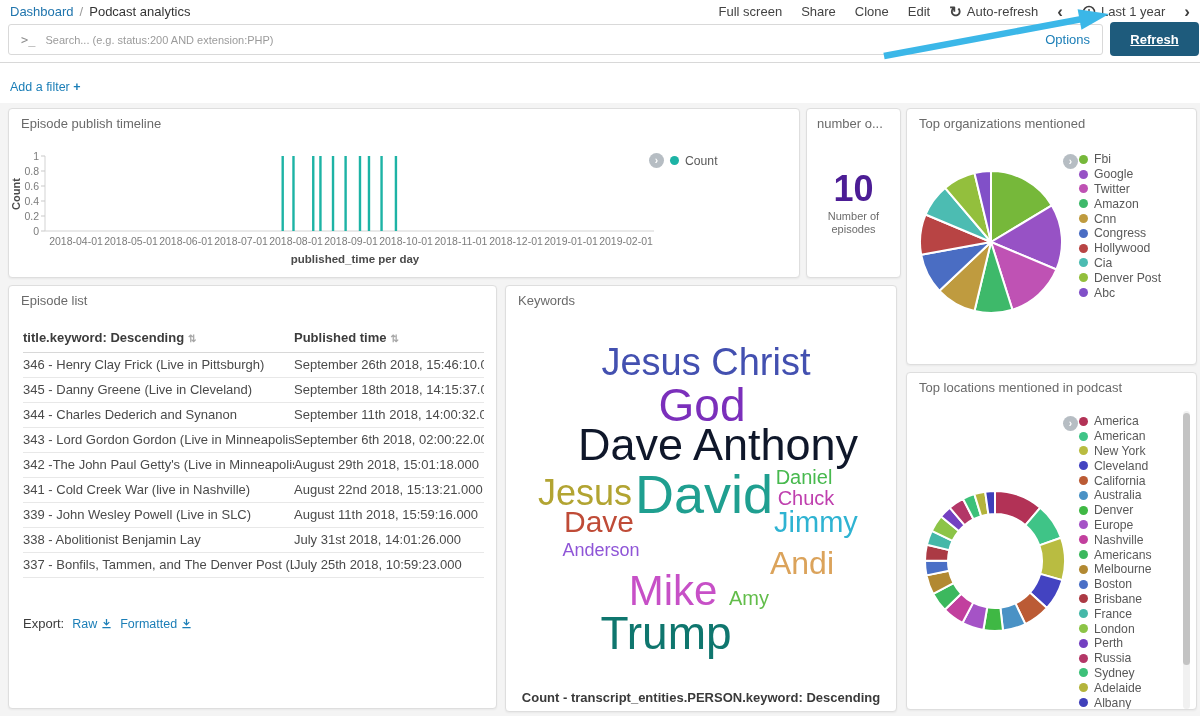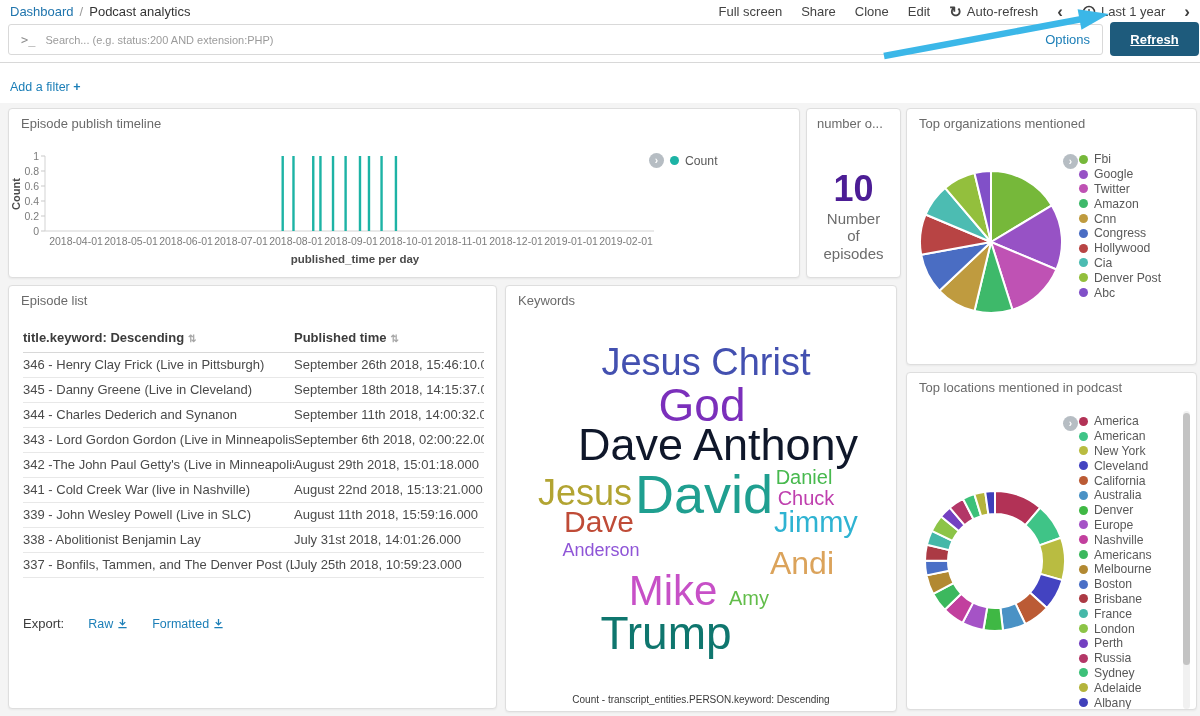--- a/index.html
+++ b/index.html
@@ -37,33 +37,33 @@
 
   
   .legend { position: absolute; }
   .legend-item { display: flex; align-items: center; gap: 6px; height: 14.8px; font-size: 12.2px; color: #595959; cursor: pointer; white-space: nowrap; }
   .ldot { width: 9px; height: 9px; border-radius: 50%; flex: none; }
   .legend-expand { position: absolute; width: 15px; height: 15px; border-radius: 50%; background: #b6bdc3; color: #fff; font-size: 10px; font-weight: 700; display: flex; align-items: center; justify-content: center; cursor: pointer; }
 
   
   .metric-block { position: absolute; left: 0; right: 0; top: 62px; text-align: center; }
   .metric-value { font-size: 36px; font-weight: 700; color: #4c1d95; line-height: 1; }
-  .metric-caption { width: 62px; margin: 3px auto 0; font-size: 15px; color: #6c6c6c; line-height: 1.15; }
+  .metric-caption { width: 62px; margin: 3px auto 0; font-size: 11px; color: #6c6c6c; line-height: 1.15; }
 
   
   .ep-table { position: absolute; left: 14px; top: 40px; width: 461px; border-collapse: collapse; table-layout: fixed; }
   .ep-table th { text-align: left; font-size: 13px; font-weight: 700; color: #3c3c3c; padding: 4px 0 7px 0; border-bottom: 1px solid #d8d8d8; cursor: pointer; white-space: nowrap; }
   .ep-table td { font-size: 13px; color: #4a4a4a; padding: 4px 0 5px 0; border-bottom: 1px solid #e8e8e8; white-space: nowrap; overflow: hidden; }
   .sort { color: #a8a8a8; font-size: 10px; margin-left: 4px; }
-  .export-row { position: absolute; left: 14px; top: 330px; display: flex; align-items: center; gap: 24px; font-size: 13px; color: #3c3c3c; }
+  .export-row { position: absolute; left: 14px; top: 330px; display: flex; align-items: center; gap: 8px; font-size: 13px; color: #3c3c3c; }
   .export-link { display: flex; align-items: center; gap: 4px; color: #1b7eb7; font-size: 12.5px; cursor: pointer; }
 
   
   .word { position: absolute; transform: translate(-50%, -50%); white-space: nowrap; line-height: 1; cursor: pointer; }
-  .cloud-footer { position: absolute; left: 0; right: 0; bottom: 6px; text-align: center; font-size: 10px; font-weight: 400; color: #3a3a3a; }
+  .cloud-footer { position: absolute; left: 0; right: 0; bottom: 6px; text-align: center; font-size: 13px; font-weight: 700; color: #3a3a3a; }
 
   
   .sb-track { position: absolute; right: 6px; top: 38px; width: 7px; height: 298px; background: #f1f1f1; border-radius: 4px; }
   .sb-thumb { position: absolute; left: 0; top: 2px; width: 7px; height: 252px; background: #c3c3c3; border-radius: 4px; cursor: pointer; }
 
   .arrow-overlay { position: absolute; left: 0; top: 0; width: 1200px; height: 716px; pointer-events: none; z-index: 50; }
   svg text { font-family: "Liberation Sans", sans-serif; }
 </style>
 </head>
 <body>

